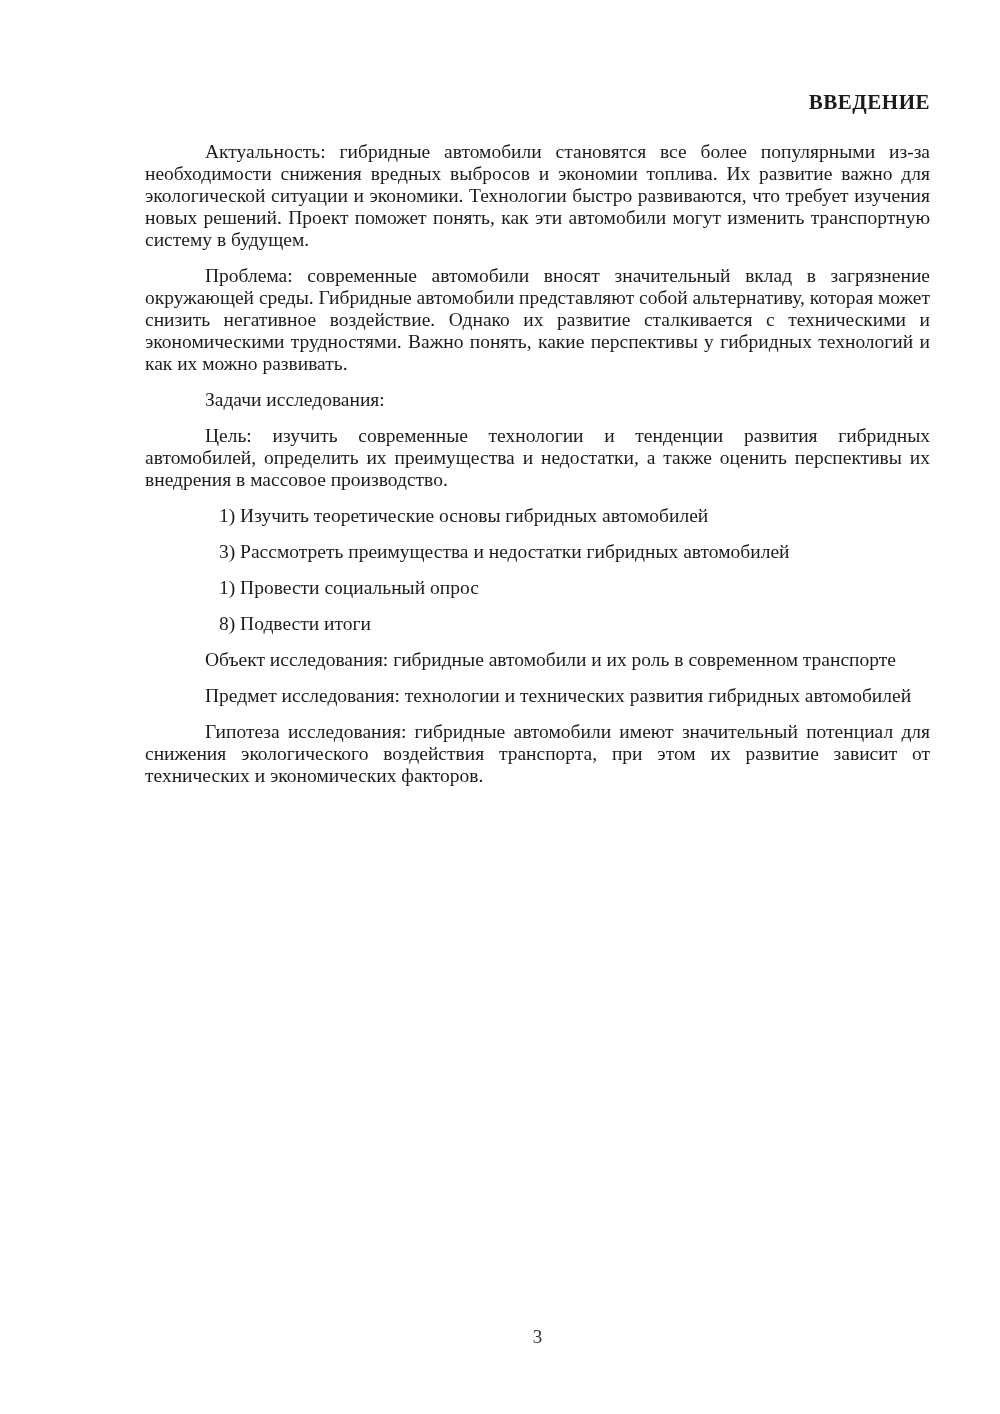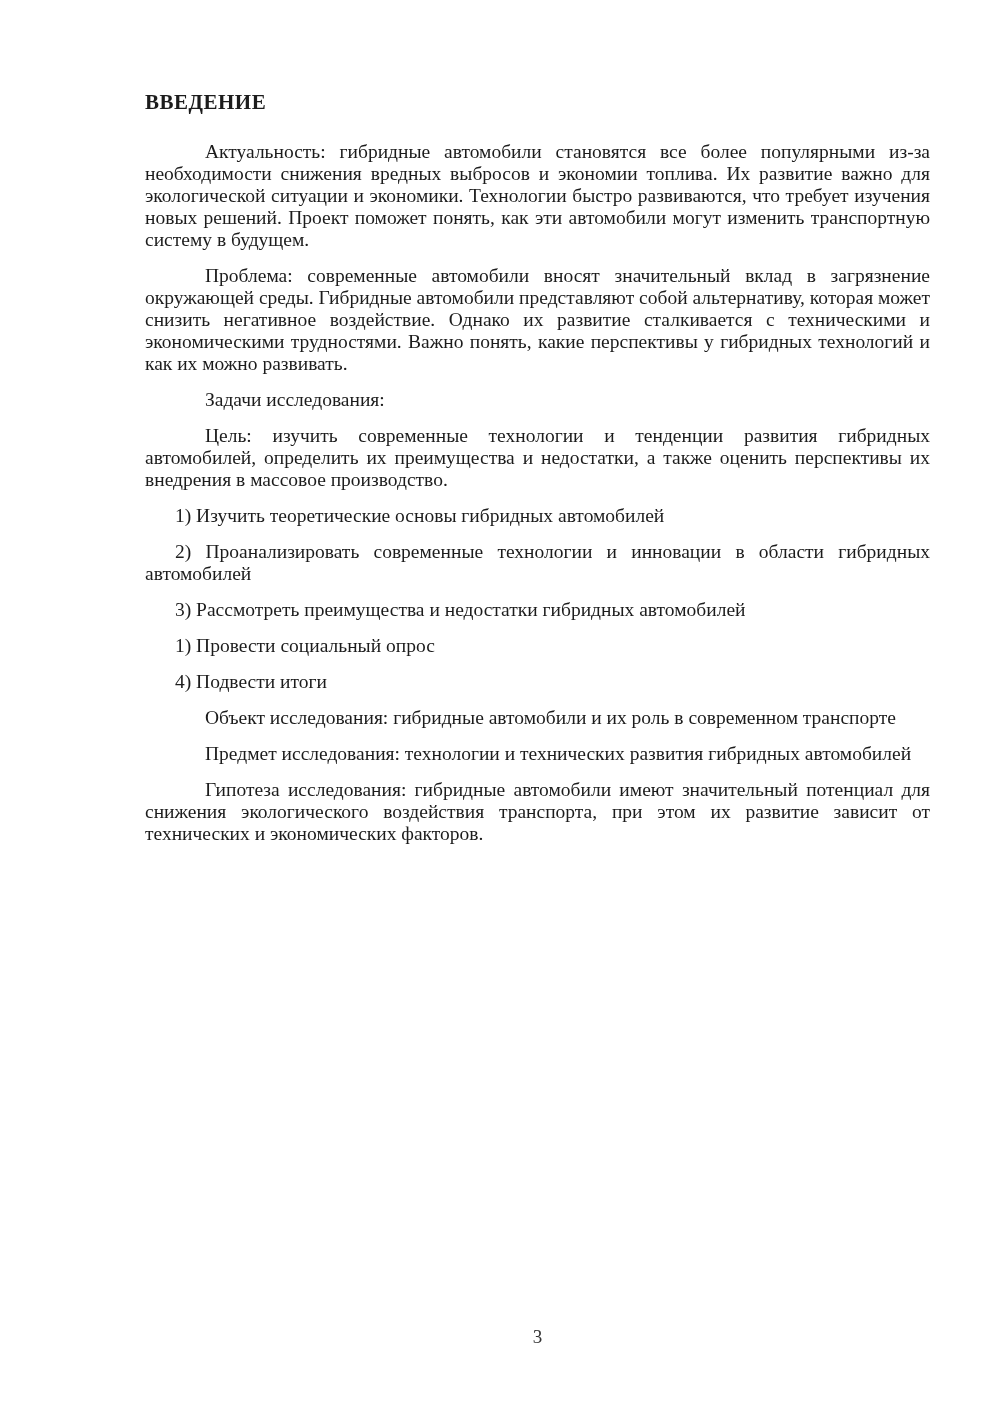--- a/index.html
+++ b/index.html
@@ -16,33 +16,34 @@
   }
   .page {
     position: absolute;
     top: 0; left: 0; right: 0; bottom: 0;
     padding: 90px 70px 0 145px;
     box-sizing: border-box;
   }
   .doc-title {
     font-size: 21px;
     font-weight: bold;
-    text-align: left;
+    text-align: right;
     margin: 0 0 26px 0;
     letter-spacing: 0.5px;
   }
   .para {
     font-size: 19.5px;
     line-height: 22px;
     text-align: justify;
     text-indent: 60px;
     margin: 0 0 14px 0;
   }
   .list-item {
     text-indent: 30px;
+    margin-left: 44px;
   }
   .page-number {
     position: absolute;
     left: 145px;
     right: 70px;
     top: 1326px;
     text-align: center;
     font-size: 19px;
     color: #333333;
   }
@@ -57,27 +58,26 @@
   <p class="para">Актуальность: гибридные автомобили становятся все более популярными из-за необходимости снижения вредных выбросов и экономии топлива. Их развитие важно для экологической ситуации и экономики. Технологии быстро развиваются, что требует изучения новых решений. Проект поможет понять, как эти автомобили могут изменить транспортную систему в будущем.</p>
 
   <p class="para">Проблема: современные автомобили вносят значительный вклад в загрязнение окружающей среды. Гибридные автомобили представляют собой альтернативу, которая может снизить негативное воздействие. Однако их развитие сталкивается с техническими и экономическими трудностями. Важно понять, какие перспективы у гибридных технологий и как их можно развивать.</p>
 
   <p class="para">Задачи исследования:</p>
 
   <p class="para">Цель: изучить современные технологии и тенденции развития гибридных автомобилей, определить их преимущества и недостатки, а также оценить перспективы их внедрения в массовое производство.</p>
 
   <p class="para list-item">1) Изучить теоретические основы гибридных автомобилей</p>
 
-  <p class="para list-item">2) Проанализировать современные технологии и инновации в области гибридных автомобилей</p>
 
   <p class="para list-item">3) Рассмотреть преимущества и недостатки гибридных автомобилей</p>
 
   <p class="para list-item">1) Провести социальный опрос</p>
 
-  <p class="para list-item">4) Подвести итоги</p>
+  <p class="para list-item">8) Подвести итоги</p>
 
   <p class="para">Объект исследования: гибридные автомобили и их роль в современном транспорте</p>
 
   <p class="para">Предмет исследования: технологии и технических развития гибридных автомобилей</p>
 
   <p class="para">Гипотеза исследования: гибридные автомобили имеют значительный потенциал для снижения экологического воздействия транспорта, при этом их развитие зависит от технических и экономических факторов.</p>
 
   <div class="page-number">3</div>
 
 </div>

